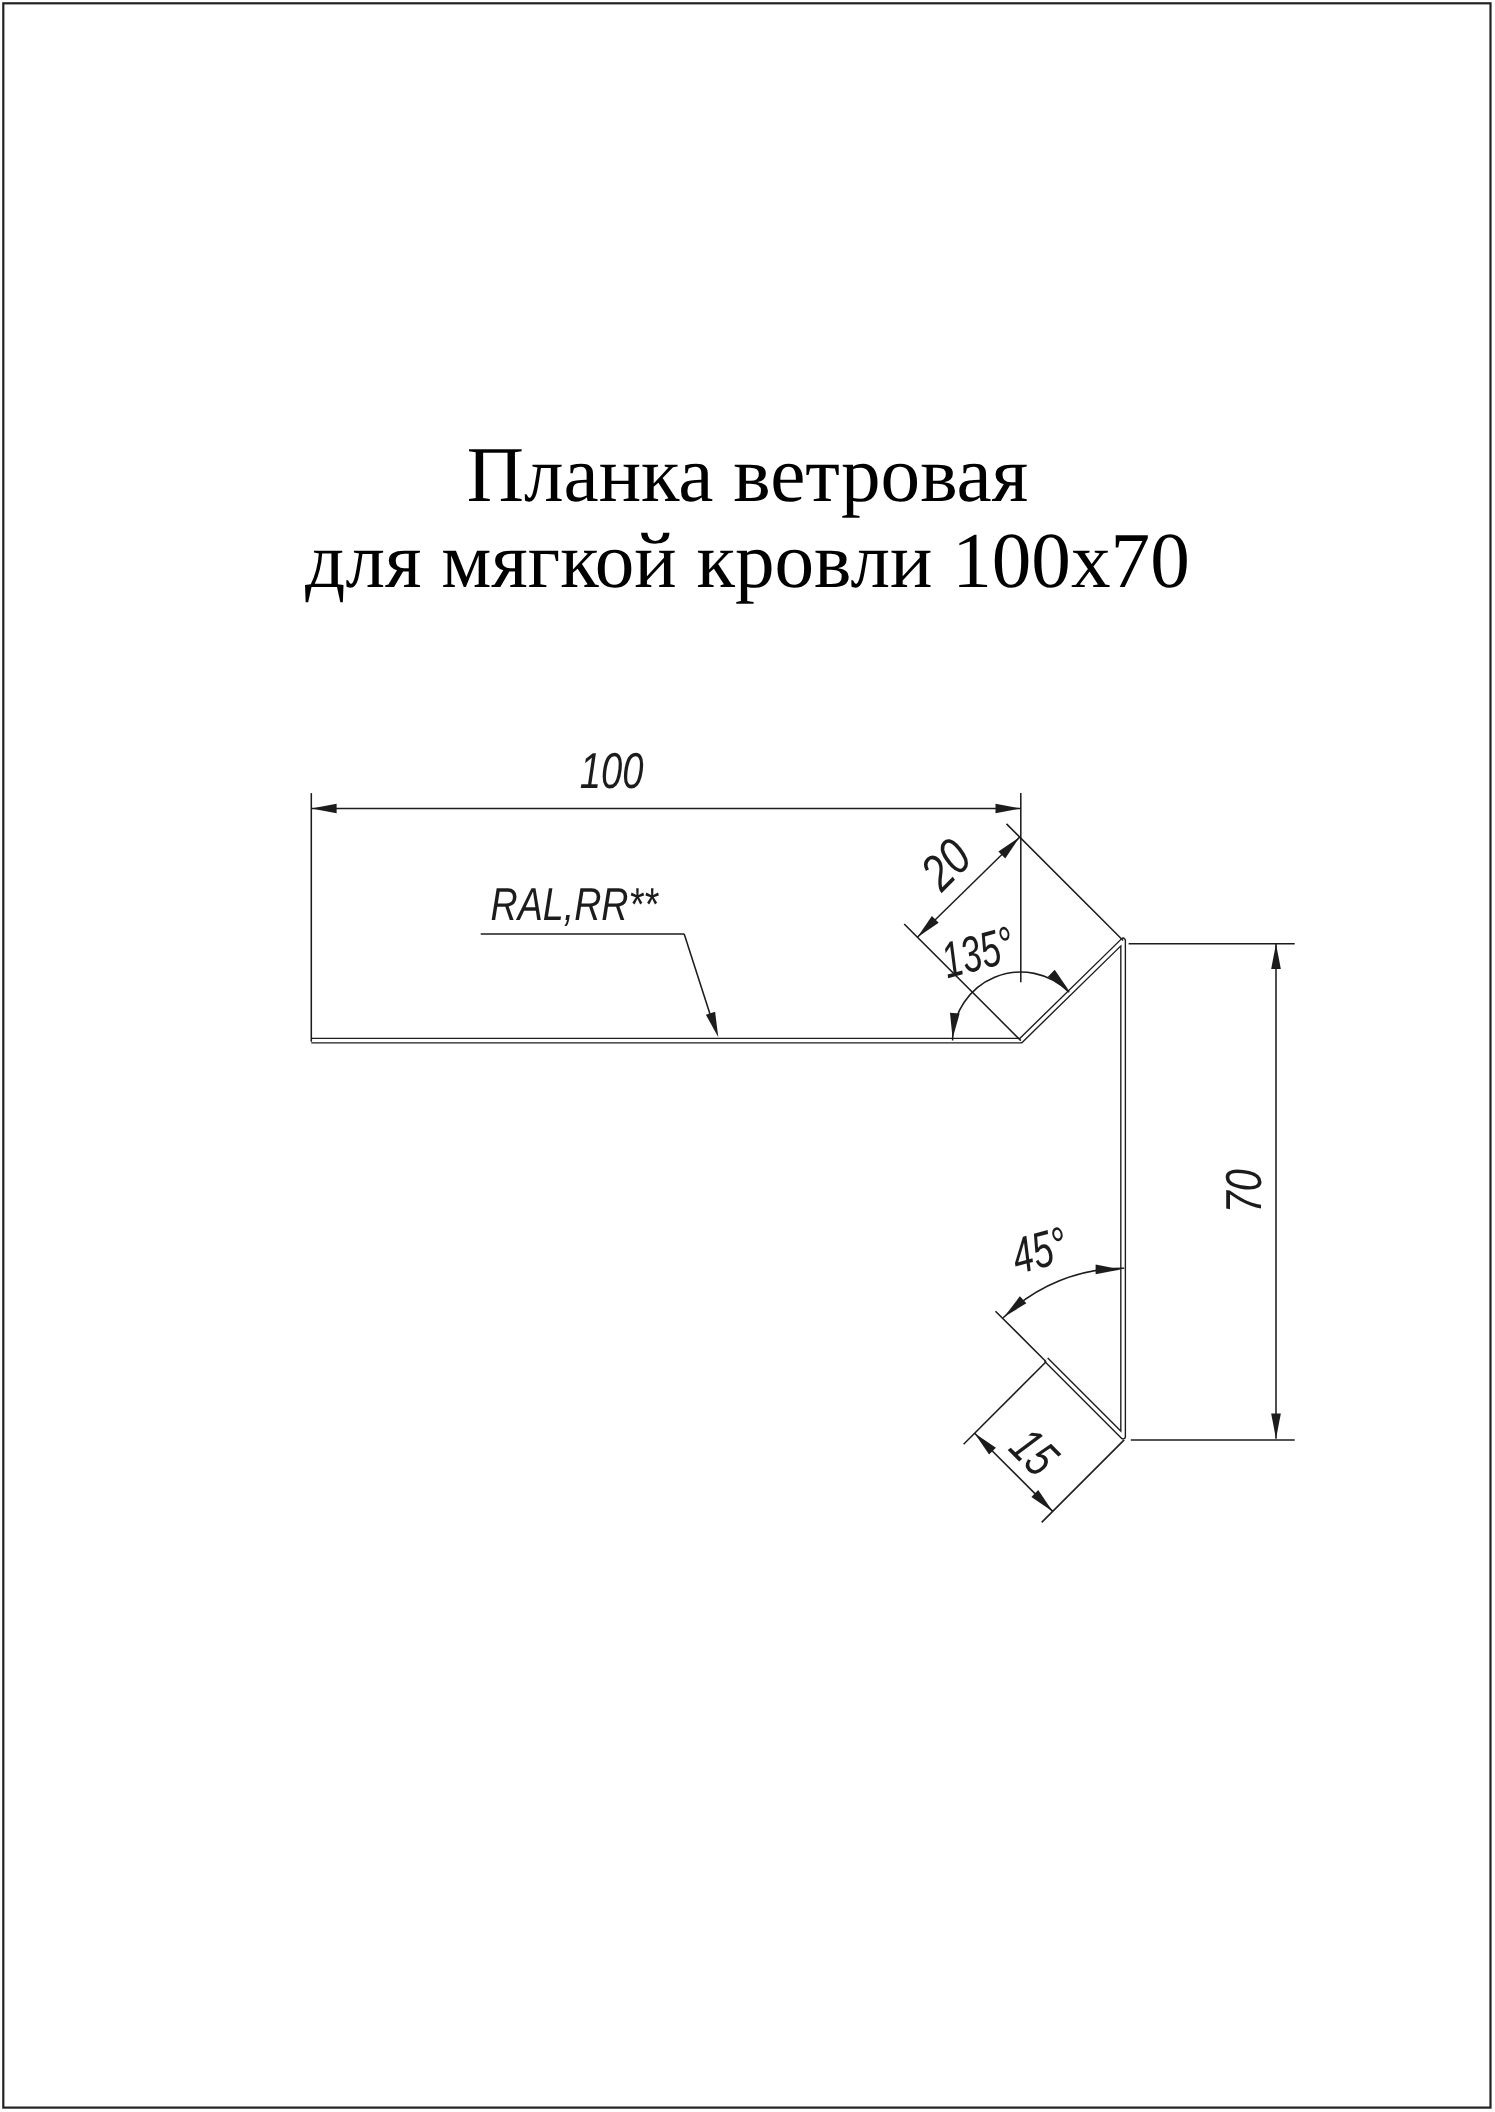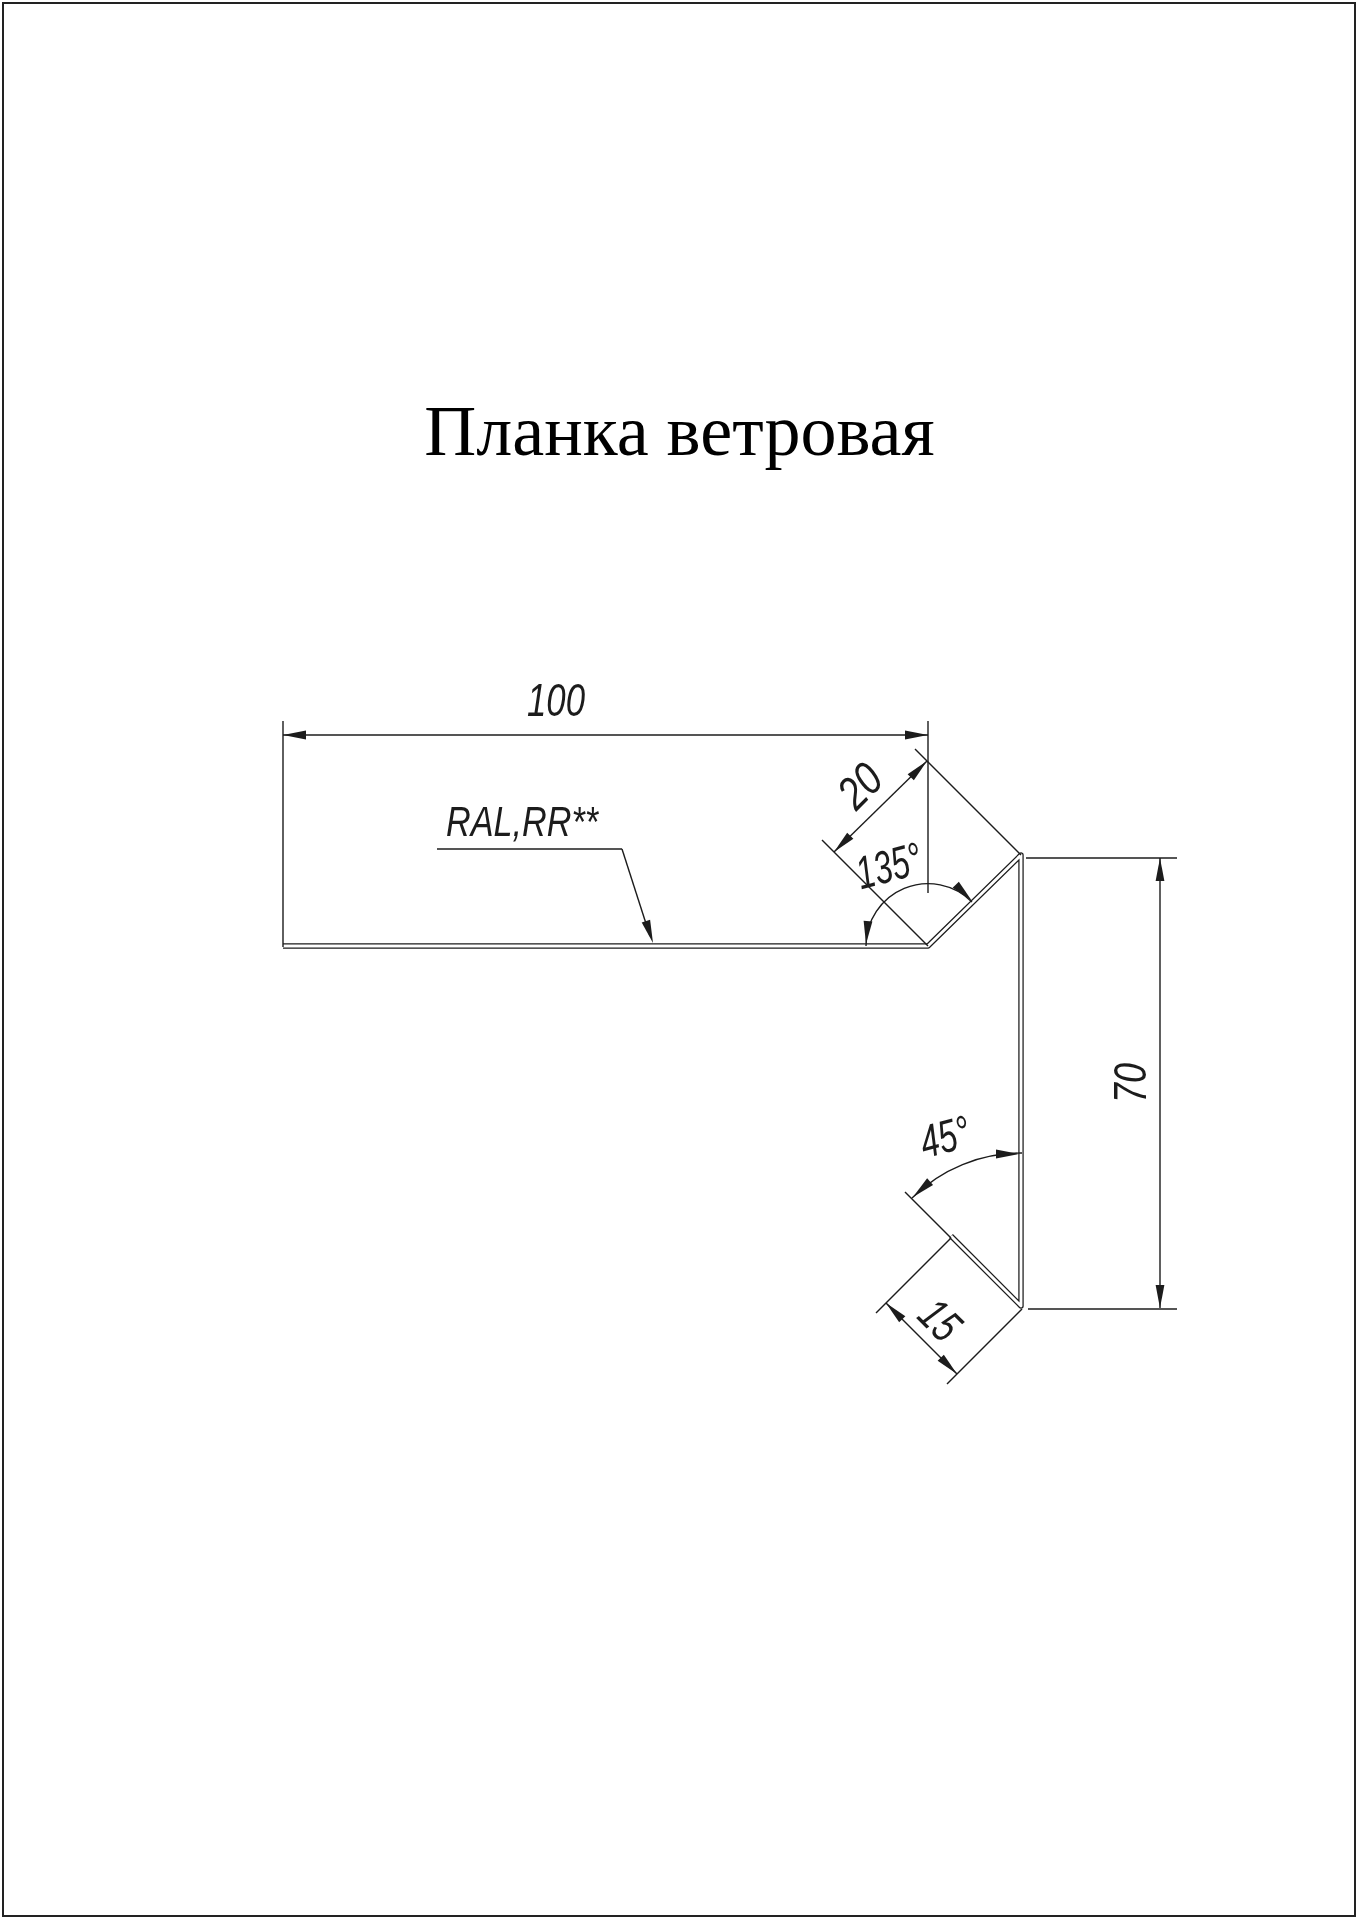--- a/index.html
+++ b/index.html
@@ -41,20 +41,21 @@
   .dtx-sm{font-size:42px;}
 </style>
 </head>
 <body>
 
 <div class="page">
   <div class="page-border"></div>
 
   <div class="title">
     <div>Планка ветровая</div>
+    <div>для мягкой кровли 100х70</div>
   </div>
 
   <svg class="drawing-svg" width="1359" height="1920" viewBox="0 0 1359 1920">
 
     <g>
       <path class="metal-out" d="M 283,946 L 928,946 L 1021,855 L 1021,1306 L 951,1236"></path>
       <path class="metal-in" d="M 283,946 L 928,946 L 1021,855 L 1021,1306 L 951,1236"></path>
     </g>
 
     <g>

